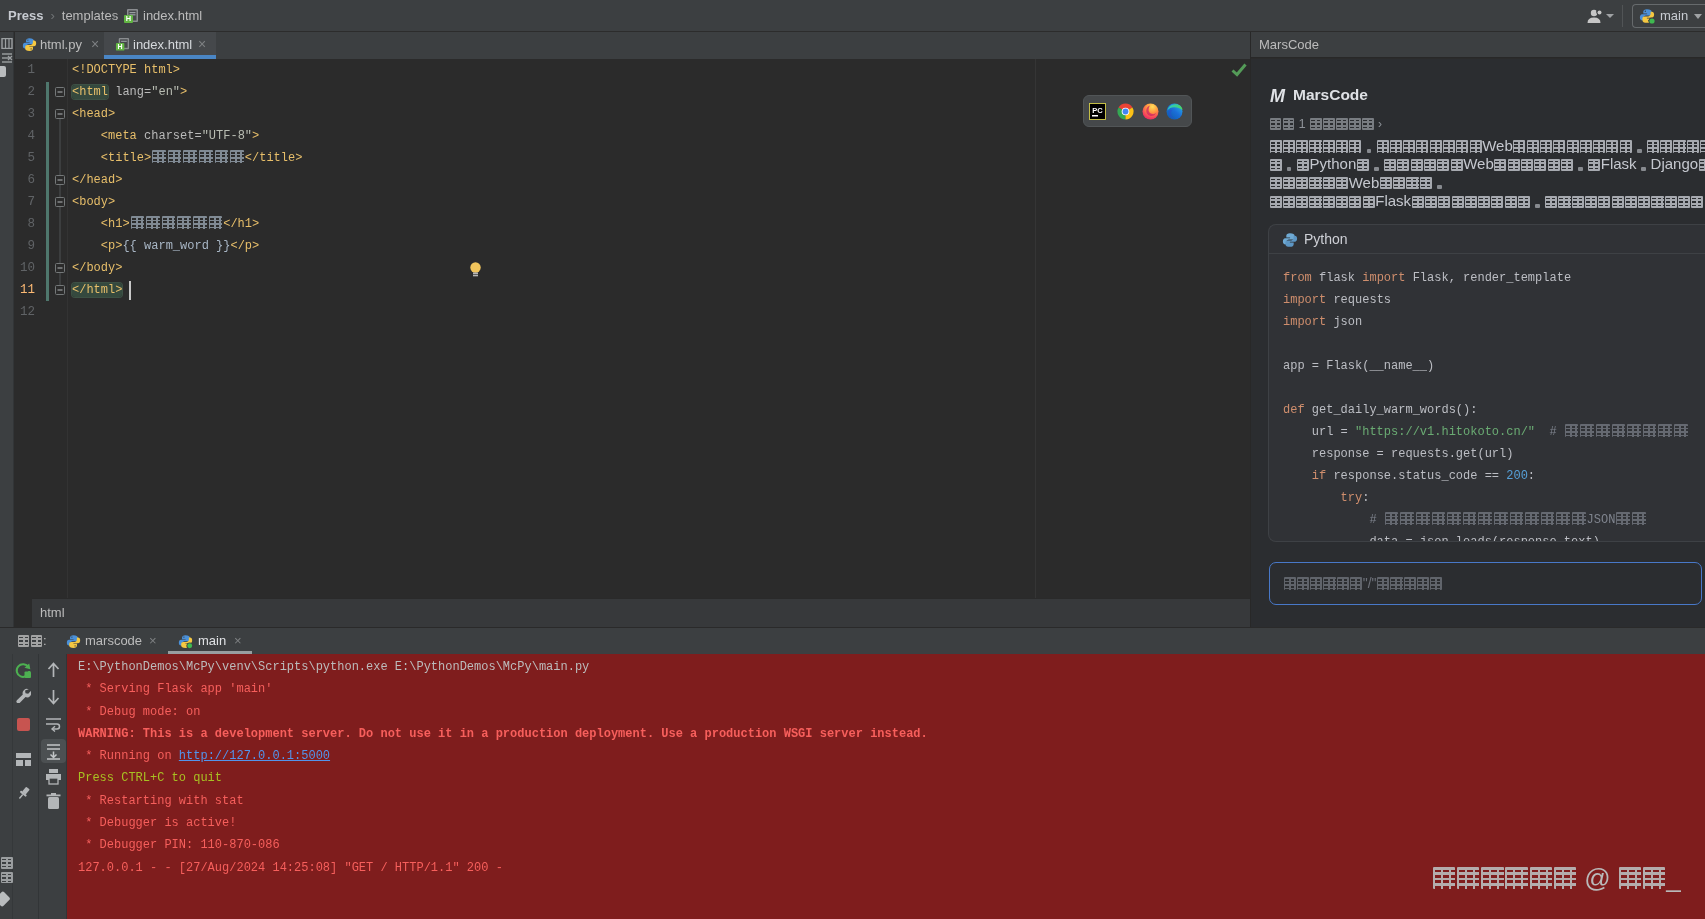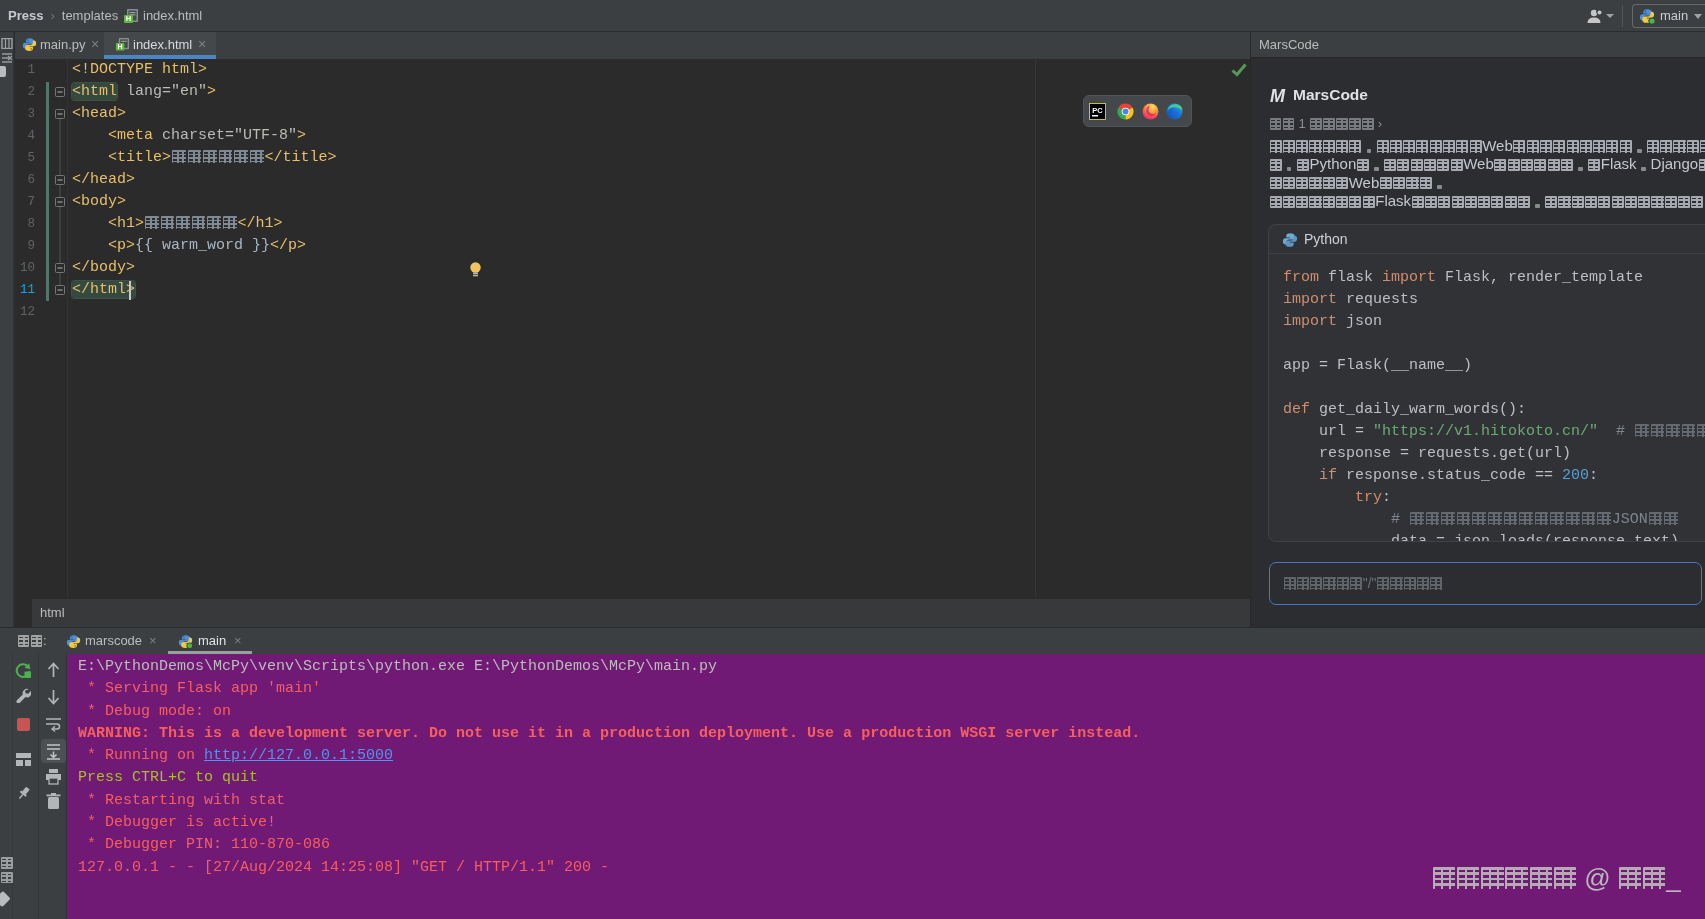--- a/index.html
+++ b/index.html
@@ -7,21 +7,21 @@
 c{display:inline-block;border-radius:1px;opacity:.8;
    background:repeating-linear-gradient(180deg,currentColor 0 1.7px,transparent 1.7px 3.5px),
    repeating-linear-gradient(90deg,currentColor 0 1.4px,transparent 1.4px 5.2px);
    width:12.1px;height:12.2px;margin:0 .6px;vertical-align:-1.5px}
 c.p{width:4.5px;height:4px;vertical-align:-1.5px;margin:0 4.8px 0 4.7px;background:currentColor;opacity:.6}
 c.m{width:13.6px;height:13px;margin:0 1px;vertical-align:-1.5px;opacity:.68}
 c.s13{width:11.6px;height:11.6px;margin:0 .7px}
 c.wm{width:22.3px;height:22.5px;margin:0 .95px;vertical-align:-2px;border-radius:1px;opacity:.92;
    background:repeating-linear-gradient(180deg,currentColor 0 2.6px,transparent 2.6px 5.4px),
    repeating-linear-gradient(90deg,currentColor 0 2.2px,transparent 2.2px 7.8px)}
-.mono{font-family:"Liberation Mono",monospace;font-size:15px;white-space:pre}
+.mono{font-family:"Liberation Mono",monospace;font-size:12px;white-space:pre}
 .nw{white-space:nowrap}
 </style></head><body style="position:relative">
 <div class="abs" style="left:0;top:0;width:1705px;height:32px;background:#3c3f41;border-bottom:1px solid #2c2c2c">
     <div class="abs nw" style="left:8px;top:0;height:32px;line-height:32px;font-size:13px;color:#bcbcbc"><b style="color:#c7cbd1">Press</b><span style="color:#6f7375;padding:0 7px">›</span>templates</div>
     <div class="abs" style="left:112px;top:0;height:32px;line-height:31px;font-size:13px;color:#6f7375">›</div>
     <svg class="abs" style="left:123px;top:8px" width="16" height="16" viewBox="0 0 16 16">
       <rect x="4" y="1" width="11" height="13" rx="1" fill="#8a8d90"></rect>
       <rect x="5.5" y="2.5" width="8" height="10" fill="#46494b"></rect>
       <rect x="6.5" y="4" width="6" height="1.2" fill="#9aa0a3"></rect>
       <rect x="6.5" y="6.2" width="6" height="1.2" fill="#9aa0a3"></rect>
@@ -53,21 +53,21 @@
     <line x1="8" y1="0.5" x2="8" y2="10.5" stroke="#9da1a3" stroke-width="1.2"></line>
   </svg>
 <svg class="abs" style="left:1px;top:52px" width="12" height="12" viewBox="0 0 12 12">
     <line x1="1" y1="2" x2="11" y2="2" stroke="#9da1a3" stroke-width="1.4"></line>
     <line x1="1" y1="6" x2="8" y2="6" stroke="#9da1a3" stroke-width="1.4"></line>
     <line x1="1" y1="10" x2="11" y2="10" stroke="#9da1a3" stroke-width="1.4"></line>
     <path d="M7 4 L11 8 M11 4 L7 8" stroke="#9da1a3" stroke-width="1.2"></path>
   </svg>
 <div class="abs" style="left:-3px;top:66px;width:9px;height:11px;background:#b9bcbe;border-radius:2px"></div>
 <div class="abs" style="left:15px;top:32px;width:1235px;height:27px;background:#3c3f41"></div>
-<div class="abs nw" style="left:40px;top:32px;height:27px;line-height:26px;font-size:13px;color:#bcbcbc">main.py</div>
+<div class="abs nw" style="left:40px;top:32px;height:27px;line-height:26px;font-size:13px;color:#bcbcbc">html.py</div>
 <svg class="abs" style="left:22px;top:37px" width="15" height="15" viewBox="0 0 16 16">
     <use href="#pyl"></use>
   </svg>
 <div class="abs" style="left:91px;top:32px;height:26px;line-height:25px;font-size:14px;color:#7e8183">×</div>
 <div class="abs" style="left:104px;top:32px;width:112px;height:27px;background:#45484b"></div>
 <div class="abs" style="left:104px;top:55px;width:112px;height:4px;background:#4a86c5"></div>
 <svg class="abs" style="left:115px;top:37px" width="15" height="15" viewBox="0 0 16 16">
     <rect x="4" y="1" width="11" height="12" rx="1" fill="#8a8d90"></rect>
     <rect x="5.5" y="2.5" width="8" height="9" fill="#46494b"></rect>
     <rect x="6.5" y="4" width="6" height="1.2" fill="#9aa0a3"></rect>
@@ -83,21 +83,21 @@
     <div class="abs mono" style="left:0px;top:0;width:20px;text-align:right;font-size:12.5px;line-height:22px;color:#606366">1
 2
 3
 4
 5
 6
 7
 8
 9
 10
-<span style="color:#0ea5e9">11</span>
+<span style="color:#fdba74">11</span>
 12</div>
     <svg class="abs" style="left:38px;top:0" width="14" height="260" viewBox="0 0 14 260">
       <line x1="7" y1="60" x2="7" y2="226" stroke="#4e5254" stroke-width="1"></line>
       <g stroke="#747879" fill="#2b2b2b" stroke-width="1">
         <rect x="2.5" y="28.5" width="9" height="9" rx="1"></rect>
         <rect x="2.5" y="50.5" width="9" height="9" rx="1"></rect>
         <rect x="2.5" y="138.5" width="9" height="9" rx="1"></rect>
         <rect x="2.5" y="116.5" width="9" height="9" rx="1"></rect>
         <rect x="2.5" y="204.5" width="9" height="9" rx="1"></rect>
         <rect x="2.5" y="226.5" width="9" height="9" rx="1"></rect>
@@ -175,21 +175,21 @@
     <div class="abs" style="left:149px;top:0;height:26px;line-height:25px;font-size:13px;color:#7e8183">×</div>
     <div class="abs" style="left:168px;top:23px;width:84px;height:3px;background:#989ea1"></div>
     <svg class="abs" style="left:178px;top:6px" width="15" height="15" viewBox="0 0 16 16">
       <use href="#pyl"></use>
       <circle cx="12.5" cy="12.5" r="3.4" fill="#3c3f41"></circle>
       <circle cx="12.5" cy="12.5" r="2.6" fill="#3fb950"></circle>
     </svg>
     <div class="abs nw" style="left:198px;top:0;height:27px;line-height:26px;font-size:13px;color:#dfe1e4">main</div>
     <div class="abs" style="left:234px;top:0;height:26px;line-height:25px;font-size:13px;color:#7e8183">×</div>
   </div>
-<div class="abs" style="left:0;top:654px;width:1705px;height:265px;background:#701a75">
+<div class="abs" style="left:0;top:654px;width:1705px;height:265px;background:#7f1d1d">
     <div class="abs" style="left:12px;top:0;width:55px;height:265px;background:#3c3f41;border-right:1px solid #323537"></div>
     <div class="abs" style="left:0;top:0;width:12px;height:265px;background:#3c3f41"></div>
     <div class="abs" style="left:12px;top:0;width:1px;height:265px;background:#35383a"></div>
     <div class="abs" style="left:38px;top:0;width:1px;height:265px;background:#323537"></div>
     <svg class="abs" style="left:14px;top:8px" width="18" height="18" viewBox="0 0 18 18">
       <path d="M14.5 5.5 A6.3 6.3 0 1 0 15.3 9" stroke="#4db051" stroke-width="2" fill="none"></path>
       <path d="M10.5 5.8 L16.3 7.3 L15.2 1.5 Z" fill="#4db051"></path>
       <rect x="10.5" y="9.5" width="6.5" height="6.5" fill="#4db051" rx="1"></rect>
     </svg>
     <svg class="abs" style="left:15px;top:33px" width="16" height="16" viewBox="0 0 16 16">

